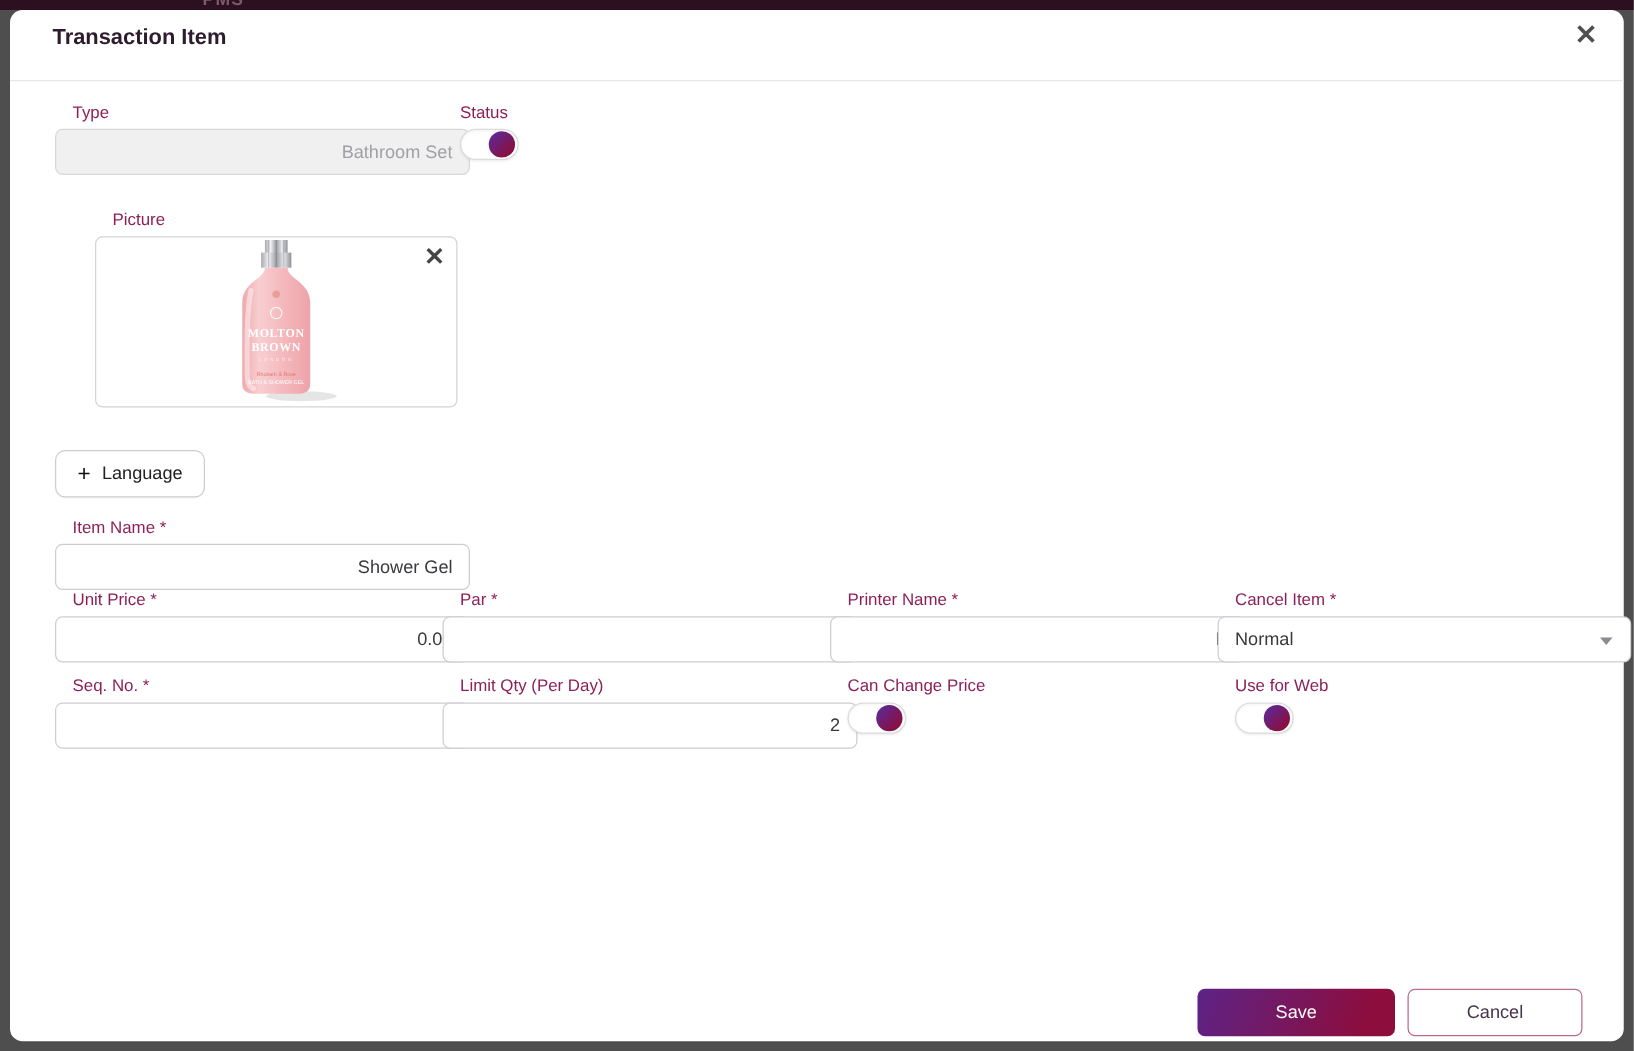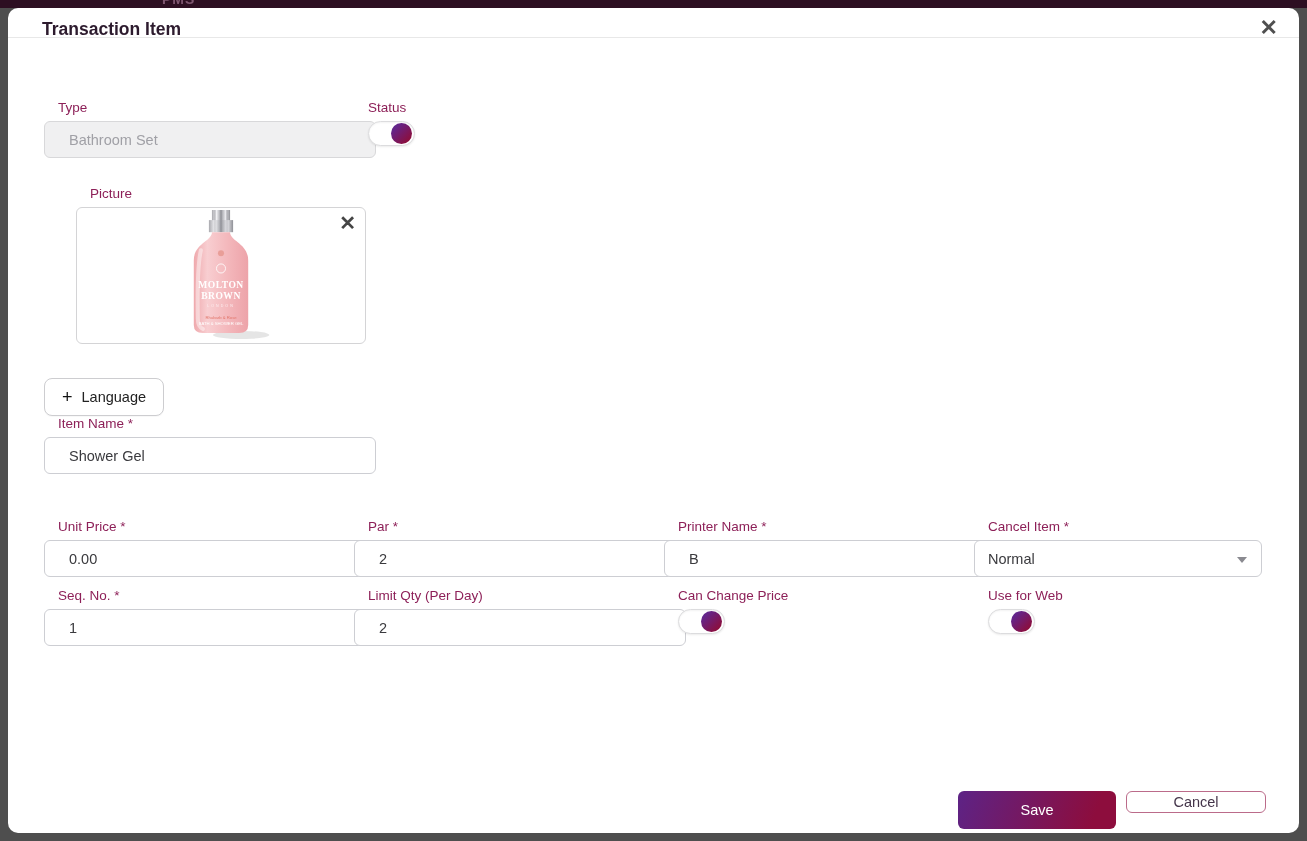--- a/index.html
+++ b/index.html
@@ -17,49 +17,49 @@
   }
   .topbar .app-name {
     position:absolute; left:162px; top:-9px;
     color:#7e5770; font-size:14px; font-weight:700; letter-spacing:1px;
   }
   .modal {
     position:absolute; left:8px; top:8px; right:8px; bottom:8px;
     background:#ffffff; border-radius:10px;
   }
   .modal-header {
-    position:relative; height:30px; border-bottom:1px solid #e8e8e8;
+    position:relative; height:57px; border-bottom:1px solid #e8e8e8;
   }
   .modal-title {
     position:absolute; left:34px; top:11px;
     font-size:17.5px; font-weight:700; color:#2d1b2e;
   }
   .modal-close {
     position:absolute; right:21px; top:7px;
     font-size:22px; font-weight:700; color:#4f4f4f; cursor:pointer; line-height:1.2;
   }
   .modal-body { padding:17px 33px 0 36px; }
-  .row { display:flex; gap:20px;margin-top:45px; }
+  .row { display:flex; gap:20px; }
   .field { width:290px; }
   .field-label {
     display:block; padding-left:14px; margin-bottom:6px;
     font-size:13.5px; color:#8d2058;
   }
   .text-input {
-    width:332px; height:37px; padding:0 24px;
+    width:332px; height:37px; padding:0 13px;
     border:1px solid #cdced3; border-radius:6px;
     font-family:"Liberation Sans", sans-serif; font-size:14.5px; color:#3a3a3e;
-    background:#fff; outline:none;
+    background:#fff; outline:none;text-align:right;
   }
   .text-input:disabled {
     background:#f0f0f1; border-color:#d8d8da; color:#a0a0a6;
   }
   
   .select {
-    position:relative; width:288px; height:37px;
+    position:relative; width:331px; height:37px;
     border:1px solid #cdced3; border-radius:6px; background:#fff;
     display:flex; align-items:center; padding:0 13px;
     font-size:14.5px; color:#3a3a3e; cursor:pointer;
   }
   .select .chevron {
     position:absolute; right:14px; top:16px;
     width:0; height:0;
     border-left:5px solid transparent; border-right:5px solid transparent;
     border-top:6px solid #8a8a90;
   }
@@ -90,36 +90,36 @@
   .language-button {
     margin-top:34px;
     display:flex; align-items:center; gap:9px;
     height:38px; padding:0 17px;
     background:#fff; border:1px solid #cdcdd0; border-radius:8px;
     font-family:"Liberation Sans", sans-serif; font-size:14.5px; color:#222;
     cursor:pointer; width:fit-content;
     box-shadow:0 1px 1px rgba(0,0,0,.03);
   }
   .language-button .plus { font-size:18px; font-weight:400; color:#111; line-height:1; }
-  .item-name-section { }
+  .item-name-section { margin-top:16px; }
   .row-prices { }
   .row-seq { margin-top:11px; }
   
   .modal-footer {
     position:absolute; right:33px; bottom:4px;
     display:flex; gap:10px;
   }
   .save-button {
     width:158px; height:38px; border:none; border-radius:6px;
     background:linear-gradient(110deg, #5d2386 0%, #8d0d3d 85%);
     color:#fff; font-family:"Liberation Sans", sans-serif; font-size:14.5px;
     cursor:pointer;
   }
   .cancel-button {
-    width:140px; height:22px; border:1px solid #bb6b8a; border-radius:6px;
+    width:140px; height:38px; border:1px solid #bb6b8a; border-radius:6px;
     background:#fff; color:#44354a;
     font-family:"Liberation Sans", sans-serif; font-size:14.5px; cursor:pointer;
   }
 </style>
 </head>
 <body>
 
 <div class="topbar">
   <span class="app-name">PMS</span>
 </div>

